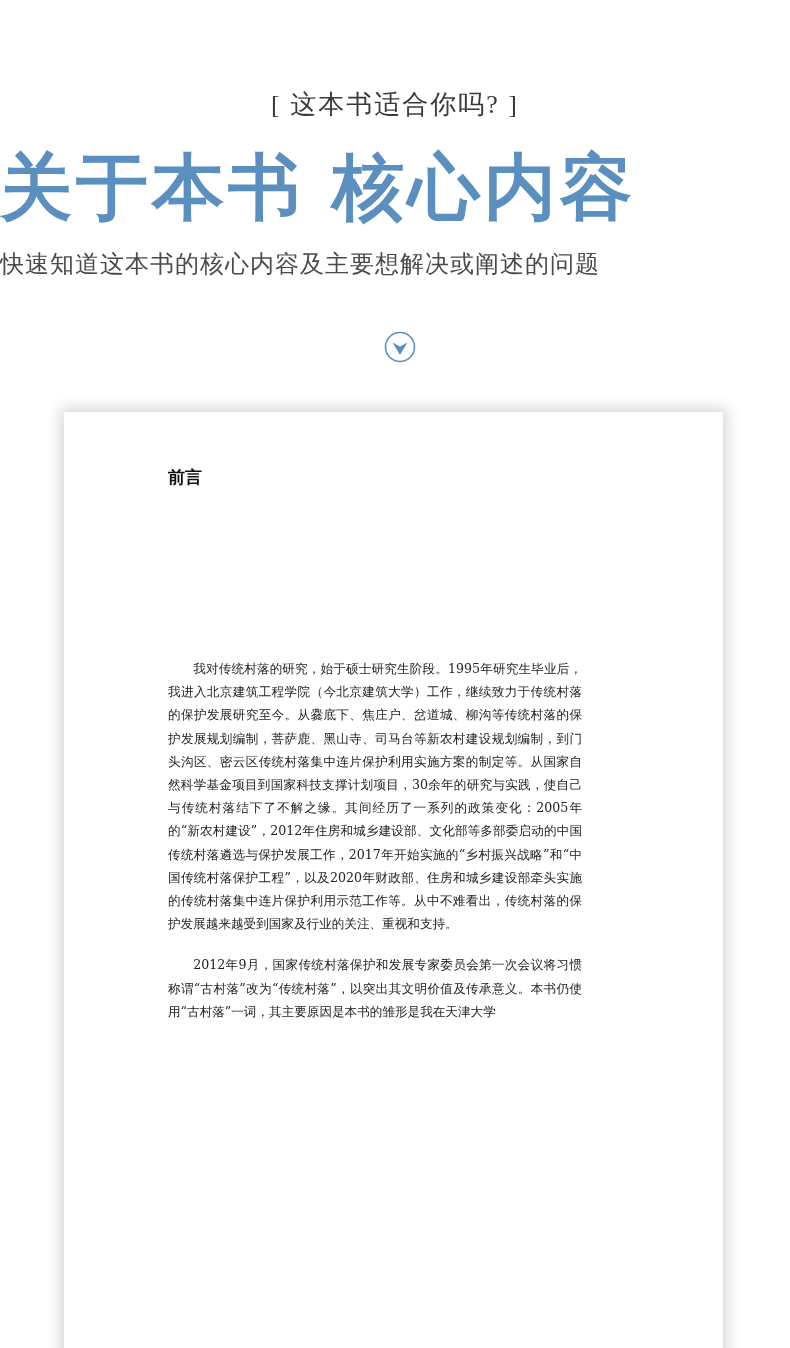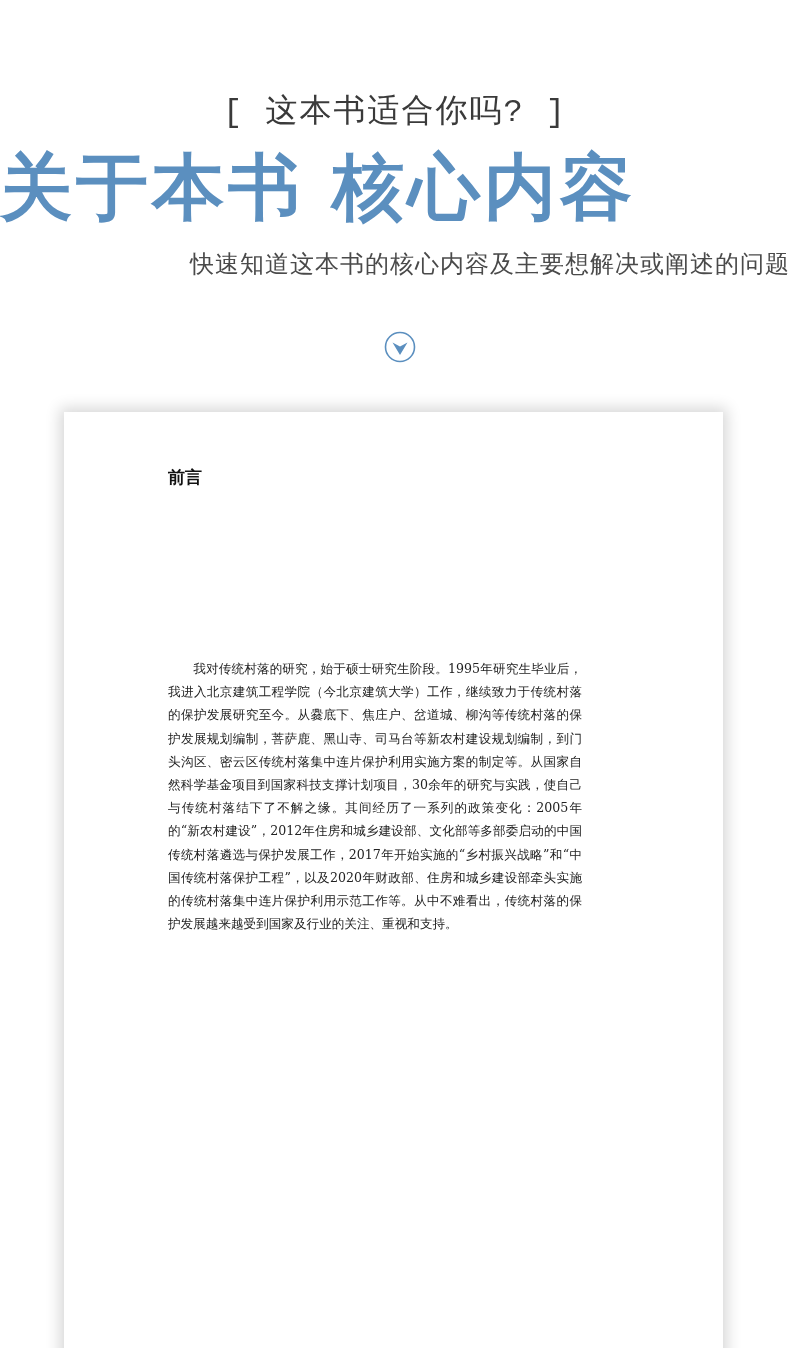--- a/index.html
+++ b/index.html
@@ -1,32 +1,32 @@
 <!DOCTYPE html>
 <html><head>
   <meta charset="utf-8">
   <style>
     html, body { margin: 0; padding: 0; background: #ffffff; }
     body { width: 790px; height: 1348px; position: relative; overflow: hidden; }
     .header-q {
-      position: absolute; left: 0; top: 88px; width: 790px; height: 50px;
-      text-align: center; font-family: Liberation Mono, monospace;
-      font-size: 32px; color: #3a3a3a; line-height: 50px; letter-spacing: 2px;
+      position: absolute; left: 0; top: 80px; width: 790px; height: 50px;
+      text-align: center; font-family: Liberation Serif, serif;
+      font-size: 26px; color: #3a3a3a; line-height: 50px; letter-spacing: 2px;
     }
     .header-q .br { font-weight: 300; color: #3a3a3a; }
     .title {
       position: absolute; left: 0; top: 142px; width: 790px; height: 90px;
       text-align: left; font-family: "DejaVu Serif", serif;
       font-size: 72px; color: #5b8fbf; line-height: 90px; letter-spacing: 4px;
       font-weight: bold;
     }
     .title .gap { display: inline-block; width: 28px; }
     .subtitle {
       position: absolute; left: 0; top: 244px; width: 790px; height: 40px;
-      text-align: right; font-family: "DejaVu Sans", sans-serif;
+      text-align: left; font-family: "DejaVu Sans", sans-serif;
       font-size: 24px; color: #4a4a4a; line-height: 40px; letter-spacing: 1px;
     }
     .chevron-btn {
       position: absolute; left: 384px; top: 331px; width: 32px; height: 32px;
     }
     .card {
       position: absolute; left: 64px; top: 412px; width: 659px; height: 973px;
       background: #ffffff;
       box-shadow: 0 0 14px 4px rgba(0,0,0,0.16);
     }
@@ -61,14 +61,15 @@
   <svg width="32" height="32" viewBox="0 0 32 32">
     <circle cx="16" cy="16" r="14.5" fill="none" stroke="#5b8fbf" stroke-width="1.6"></circle>
     <path d="M8.5 11.5 L16 24 L23.5 11.5 L16 15.5 Z" fill="#5b8fbf"></path>
   </svg>
 </div>
 
 <div class="card">
   <div class="card-heading">前言</div>
   <div class="card-body">
     <p>我对传统村落的研究，始于硕士研究生阶段。1995年研究生毕业后，我进入北京建筑工程学院（今北京建筑大学）工作，继续致力于传统村落的保护发展研究至今。从爨底下、焦庄户、岔道城、柳沟等传统村落的保护发展规划编制，菩萨鹿、黑山寺、司马台等新农村建设规划编制，到门头沟区、密云区传统村落集中连片保护利用实施方案的制定等。从国家自然科学基金项目到国家科技支撑计划项目，30余年的研究与实践，使自己与传统村落结下了不解之缘。其间经历了一系列的政策变化：2005年的“新农村建设”，2012年住房和城乡建设部、文化部等多部委启动的中国传统村落遴选与保护发展工作，2017年开始实施的“乡村振兴战略”和“中国传统村落保护工程”，以及2020年财政部、住房和城乡建设部牵头实施的传统村落集中连片保护利用示范工作等。从中不难看出，传统村落的保护发展越来越受到国家及行业的关注、重视和支持。</p>
+    <p>2012年9月，国家传统村落保护和发展专家委员会第一次会议将习惯称谓“古村落”改为“传统村落”，以突出其文明价值及传承意义。本书仍使用“古村落”一词，其主要原因是本书的雏形是我在天津大学</p>
   </div>
 </div>
 
 </body></html>

